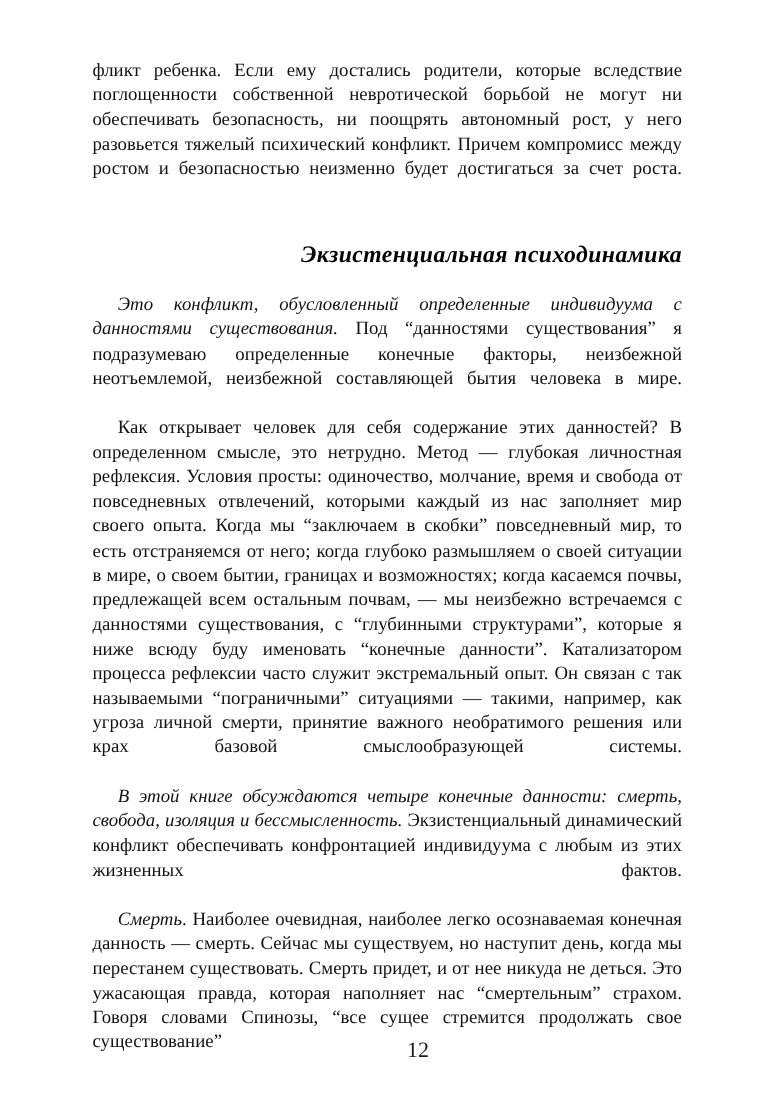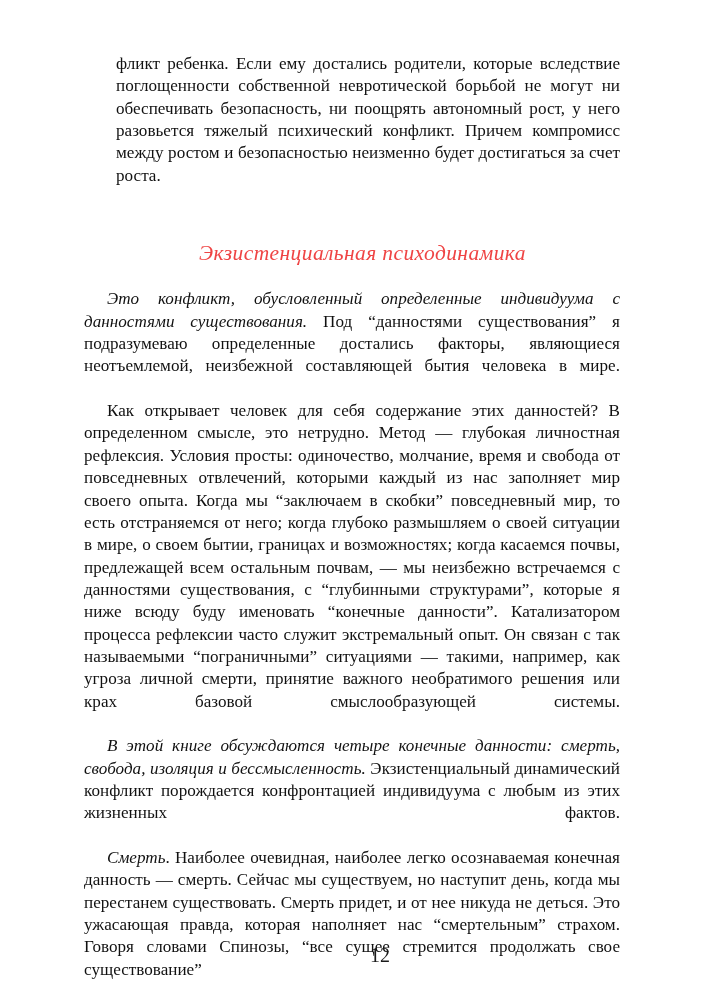--- a/index.html
+++ b/index.html
@@ -42,42 +42,41 @@
     word-spacing: 0.2px;
     -webkit-font-smoothing: none;
   }
 
   p.para.indent {
     text-indent: 23px;
   }
 
   p.para.noindent {
     text-indent: 0;
-    margin-left: 32px;
   }
 
   
   p.para::after {
     content: "";
     display: inline-block;
     width: 100%;
   }
 
   h2.section-heading {
     margin: 0;
     padding: 0;
     font-family: "Liberation Serif", "DejaVu Serif", serif;
     font-style: italic;
-    font-weight: normal;
+    font-weight: bold;
     font-size: 21.5px;
     line-height: 26px;
     letter-spacing: 0.4px;
     text-indent: 21px;
-    text-align: center;
-    color: #ef4444;
+    text-align: right;
+    color: #000000;
   }
 
   .gap-before-heading { height: 31px; }
   .gap-after-heading  { height: 22px; }
 
   em.it {
     font-style: italic;
     font-weight: normal;
   }
 
@@ -102,25 +101,25 @@
 
     <p class="para noindent">фликт ребенка. Если ему достались родители, которые вследствие поглощенности собственной невротической борьбой не могут ни обеспечивать безопасность, ни поощрять автономный рост, у него разовьется тяжелый психический конфликт. Причем компромисс между ростом и безопасностью неизменно будет достигаться за счет роста.</p>
 
     <div class="gap-before-heading"></div>
 
     <h2 class="section-heading">Экзистенциальная психодинамика</h2>
 
     <div class="gap-after-heading"></div>
 
 
-    <p class="para indent"><em class="it">Это конфликт, обусловленный определенные индивидуума с данностями существования.</em><span> Под “данностями существования” я подразумеваю определенные достались факторы, являющиеся неотъемлемой, неизбежной составляющей бытия человека в мире.</span></p>
+    <p class="para indent"><em class="it">Это конфликт, обусловленный определенные индивидуума с данностями существования.</em><span> Под “данностями существования” я подразумеваю определенные конечные факторы, неизбежной неотъемлемой, неизбежной составляющей бытия человека в мире.</span></p>
 
     <p class="para indent">Как открывает человек для себя содержание этих данностей? В определенном смысле, это нетрудно. Метод — глубокая личностная рефлексия. Условия просты: одиночество, молчание, время и свобода от повседневных отвлечений, которыми каждый из нас заполняет мир своего опыта. Когда мы “заключаем в скобки” повседневный мир, то есть отстраняемся от него; когда глубоко размышляем о своей ситуации в мире, о своем бытии, границах и возможностях; когда касаемся почвы, предлежащей всем остальным почвам, — мы неизбежно встречаемся с данностями существования, с “глубинными структурами”, которые я ниже всюду буду именовать “конечные данности”. Катализатором процесса рефлексии часто служит экстремальный опыт. Он связан с так называемыми “пограничными” ситуациями — такими, например, как угроза личной смерти, принятие важного необратимого решения или крах базовой смыслообразующей системы.</p>
 
-    <p class="para indent"><em class="it">В этой книге обсуждаются четыре конечные данности: смерть, свобода, изоляция и бессмысленность.</em><span> Экзистенциальный динамический конфликт порождается конфронтацией индивидуума с любым из этих жизненных фактов.</span></p>
+    <p class="para indent"><em class="it">В этой книге обсуждаются четыре конечные данности: смерть, свобода, изоляция и бессмысленность.</em><span> Экзистенциальный динамический конфликт обеспечивать конфронтацией индивидуума с любым из этих жизненных фактов.</span></p>
 
     <p class="para indent"><em class="it">Смерть</em><span>. Наиболее очевидная, наиболее легко осознаваемая конечная данность — смерть. Сейчас мы существуем, но наступит день, когда мы перестанем существовать. Смерть придет, и от нее никуда не деться. Это ужасающая правда, которая наполняет нас “смертельным” страхом. Говоря словами Спинозы, “все сущее стремится продолжать свое существование”</span></p>
 
   </div>
 
   <div id="page-number">12</div>
 
 </div>
 
 </body></html>

